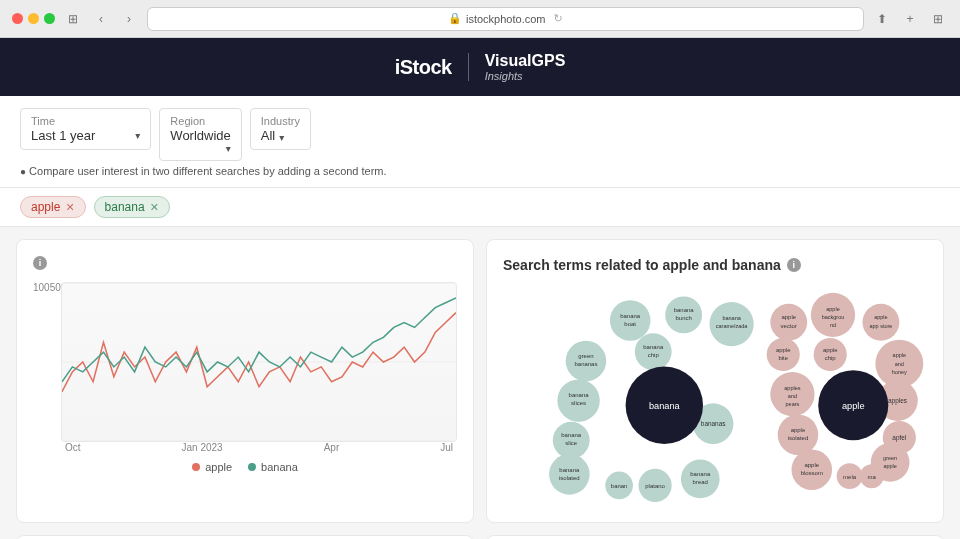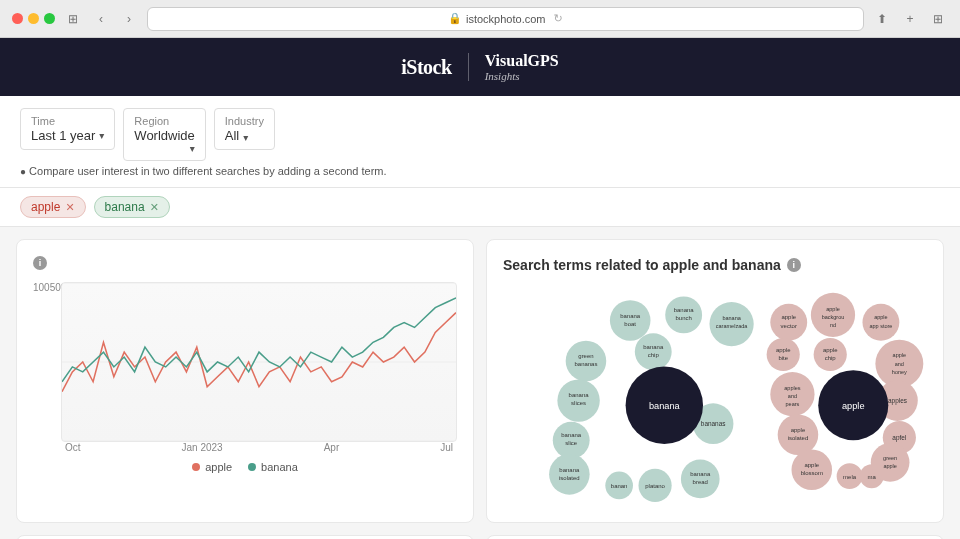--- a/index.html
+++ b/index.html
@@ -36,21 +36,20 @@
     }
 
     
     .app-header {
       background: #1a1a2e;
       padding: 12px 3px;
       display: flex;
       align-items: center;
       justify-content: center;
       height: 58px;
-      font-family: Liberation Serif, serif;
     }
     .logo-container { display: flex; align-items: center; gap: 16px; }
     .istock-logo { color: white; font-size: 20px; font-weight: 700; letter-spacing: -0.5px; }
     .logo-divider { width: 1px; height: 28px; background: rgba(255,255,255,0.3); }
     .visualgps-logo { display: flex; flex-direction: column; }
     .visualgps-main { color: white; font-size: 16px; font-weight: 700; line-height: 1.1; }
     .visualgps-sub { color: rgba(255,255,255,0.7); font-size: 11px; font-style: italic; }
 
     
     .search-area {
@@ -221,21 +220,21 @@
       <span class="visualgps-sub">Insights</span>
     </div>
   </div>
 </div>
 
 <div class="search-area">
   <div class="search-row">
     <div class="filter-dropdown-row">
       <div class="filter-dropdown filter-item">
         <span class="filter-label">Time</span>
-        <div style="display:flex;align-items:center;">
+        <div style="display:flex;align-items:center;gap:36px;">
           <span class="filter-value">Last 1 year</span>
           <span class="filter-arrow">▾</span>
         </div>
       </div>
       <div class="filter-dropdown filter-item">
         <span class="filter-label">Region</span>
         <div style="display:flex;align-items:flex-end;flex-direction:column;">
           <span class="filter-value">Worldwide</span>
           <span class="filter-arrow">▾</span>
         </div>

